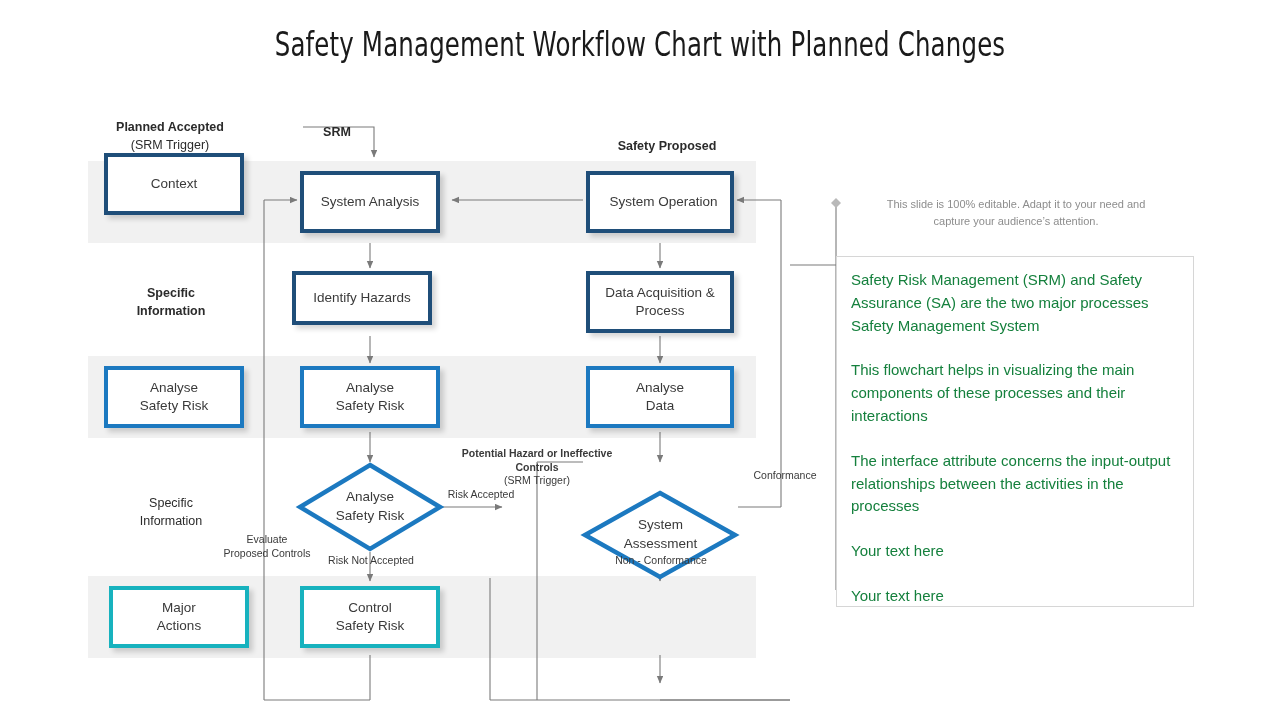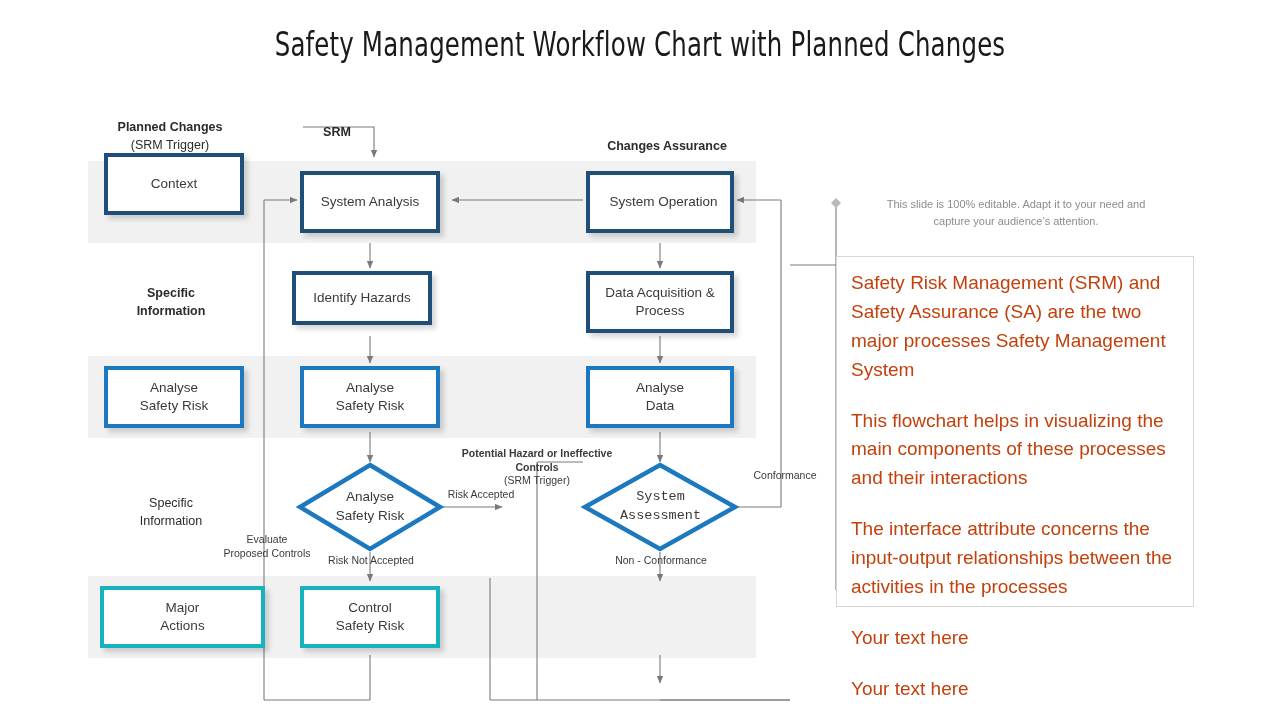--- a/index.html
+++ b/index.html
@@ -136,23 +136,23 @@
     top: 256px;
     width: 358px;
     height: 351px;
     border: 1px solid #d6d6d6;
     background: #ffffff;
     box-sizing: border-box;
     padding: 12px 14px 0 14px;
   }
   #panel p {
     margin: 0 0 22px 0;
-    font-size: 19px;
+    font-size: 15px;
     line-height: 1.52;
-    color: #c2410c;
+    color: #15803d;
   }
   #panel p:last-child { margin-bottom: 0; }
 </style>
 </head>
 <body>
 
 <div id="slide">
 
   <div id="title">Safety Management Workflow Chart with Planned Changes</div>
 
@@ -207,30 +207,30 @@
       <path d="M490,700 L490,578"></path>
       <path d="M490,700 L790,700"></path>
 
       <path d="M836,202 L836,590"></path>
       <path d="M790,265 L836,265"></path>
     </g>
     <path d="M836,198 l5,5 l-5,5 l-5,-5 z" fill="#b9b9b9"></path>
   </svg>
 
   <div class="heading" style="left:95px;top:118px;width:150px;">
-    <span class="b">Planned Changes</span>
+    <span class="b">Planned Accepted</span>
     <span class="n">(SRM Trigger)</span>
   </div>
 
   <div class="heading" style="left:300px;top:123px;width:74px;font-weight:bold;">
     <span class="b">SRM</span>
   </div>
 
   <div class="heading" style="left:580px;top:137px;width:174px;font-weight:bold;">
-    <span class="b">Changes Assurance</span>
+    <span class="b">Safety Proposed</span>
   </div>
 
   <div class="heading" style="left:110px;top:284px;width:122px;">
     <span class="b">Specific</span>
     <span class="b">Information</span>
   </div>
 
   <div class="heading" style="left:110px;top:494px;width:122px;">
     <span class="n">Specific</span>
     <span class="n">Information</span>
@@ -285,33 +285,33 @@
       <polygon points="73,3 143,45 73,87 3,45" fill="#ffffff" stroke="#1c79c0" stroke-width="4.5"></polygon>
     </svg>
     <div class="diamond-label">
       <span>
         <span>Analyse</span><br>
         <span>Safety Risk</span>
       </span>
     </div>
   </div>
 
-  <div class="diamond-wrap" style="left:583px;top:462px;width:155px;height:90px;font-family:Liberation Mono, monospace;">
+  <div class="diamond-wrap" style="left:583px;top:490px;width:155px;height:90px;">
     <svg width="155" height="90" viewBox="0 0 155 90">
       <polygon points="77,3 152,45 77,87 2,45" fill="#ffffff" stroke="#1c79c0" stroke-width="4.5"></polygon>
     </svg>
     <div class="diamond-label">
       <span>
         <span>System</span><br>
         <span>Assessment</span>
       </span>
     </div>
   </div>
 
-  <div class="box teal" style="left:100px;top:586px;width:165px;height:62px;">
+  <div class="box teal" style="left:109px;top:586px;width:140px;height:62px;">
     <span>
       <span>Major</span><br>
       <span>Actions</span>
     </span>
   </div>
 
   <div class="box teal" style="left:300px;top:586px;width:140px;height:62px;">
     <span>
       <span>Control</span><br>
       <span>Safety Risk</span>

